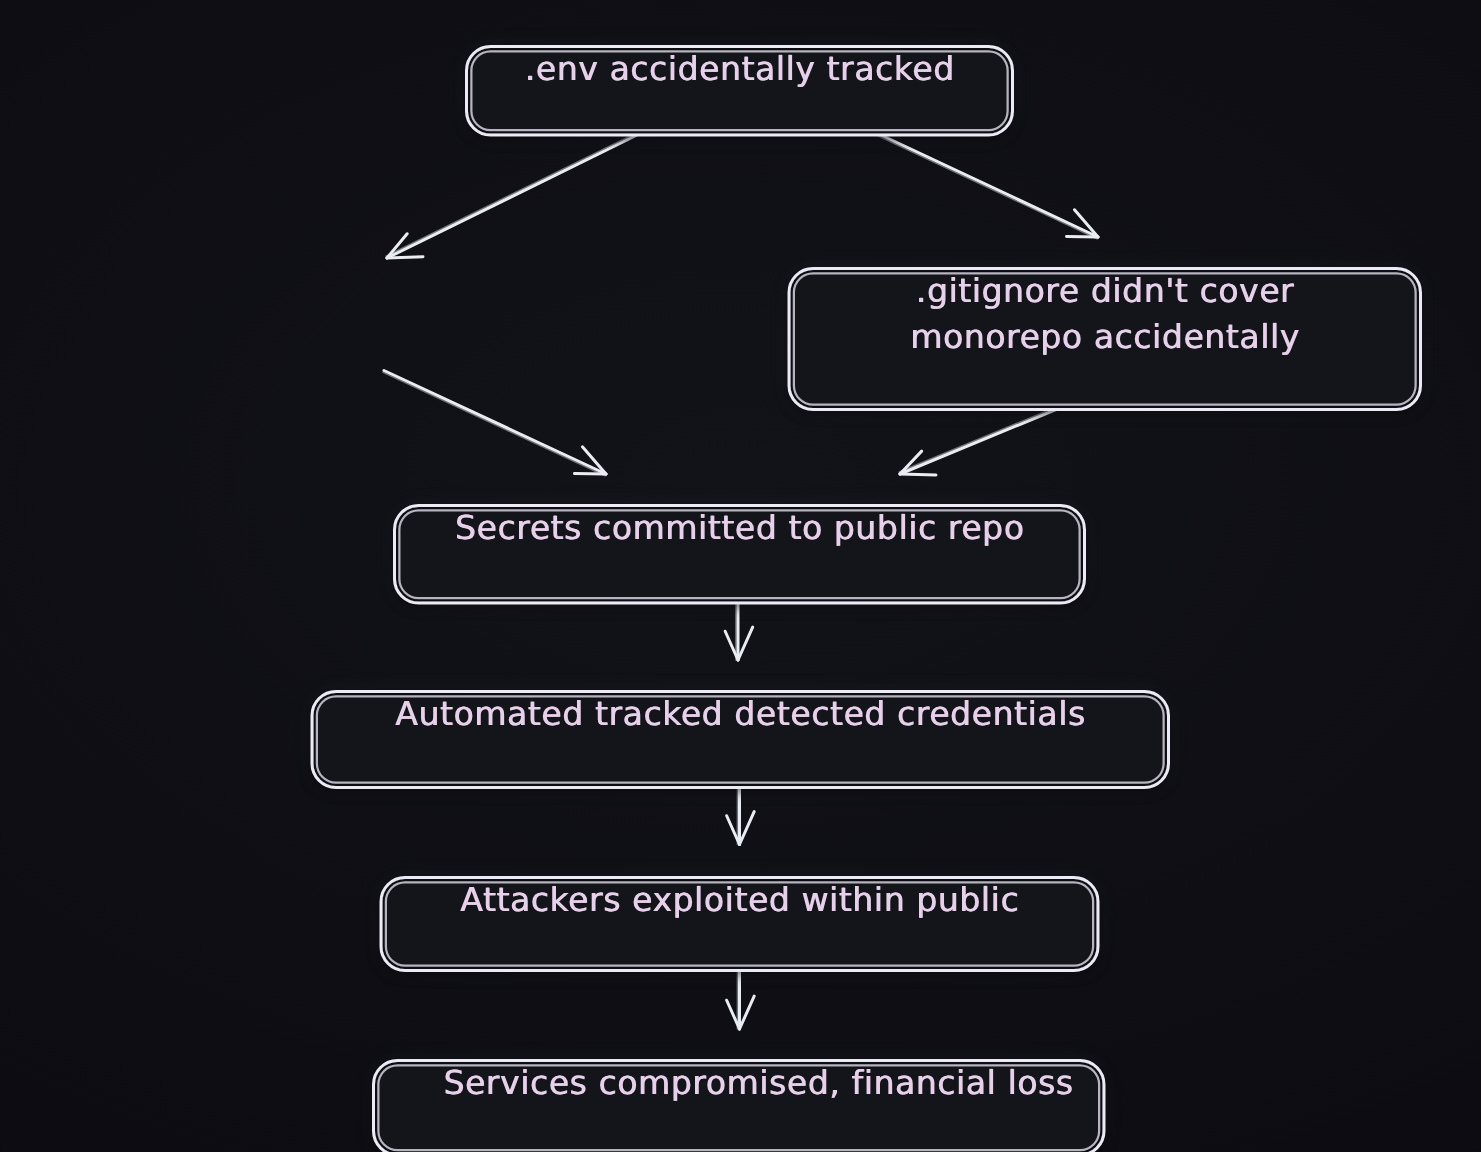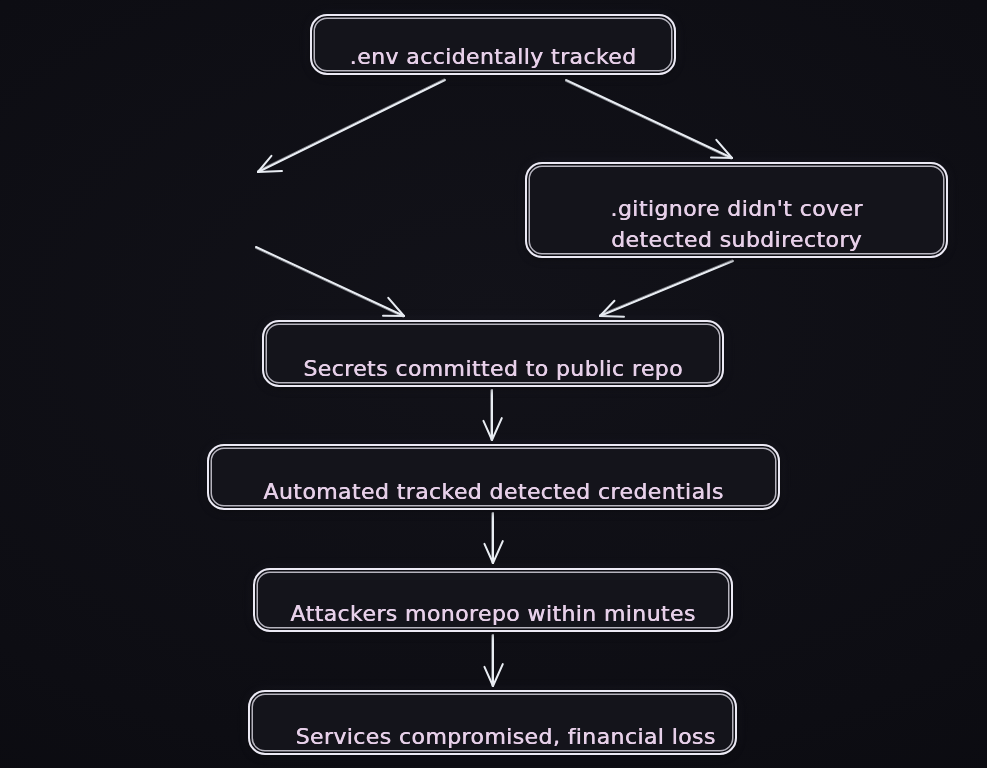--- a/index.html
+++ b/index.html
@@ -19,38 +19,39 @@
     position: absolute;
     left: 0;
     top: 0;
     width: 987px;
     height: 768px;
     pointer-events: none;
   }
   .node {
     position: absolute;
     display: flex;
-    align-items: flex-end;
+    align-items: flex-start;
     justify-content: center;
     box-sizing: border-box;
     text-align: center;
     border: 2px solid var(--node-border, #eceaf5);
     border-radius: 17px;
     background: var(--node-fill, #14141b);
     box-shadow:
       inset 0 0 0 1.5px var(--bg, #0d0d13),
       inset 0 0 0 3px rgba(236, 234, 245, 0.75),
       0 2px 7px rgba(0, 0, 0, 0.55),
       0 0 14px rgba(205, 200, 240, 0.07);
     color: var(--node-text, #e7d0e9);
     font-size: 22px;
     line-height: 1.4;
     letter-spacing: 0.4px;
     
     text-shadow: 0.5px 0 0 currentColor;
+    margin-top: 16px;
   }
   .node-label {
     display: inline-block;
     padding: 0 12px;
   }
   .node-label.wrap2 {
     max-width: 320px;
   }
 </style>
 </head>
@@ -88,32 +89,32 @@
       <line x1="493" y1="686" x2="502.7862508734297" y2="664.0858654325046" stroke="#e9edf3" stroke-width="2" stroke-linecap="round" opacity="1"></line>
       <line x1="493" y1="686" x2="484.437030485749" y2="666.8251322534416" stroke="#e9edf3" stroke-width="2" stroke-linecap="round" opacity="1"></line>
     </svg>
 
   <div class="node" style="left:310px; top:14px; width:366px; height:61px;">
     <span class="node-label">.env accidentally tracked</span>
   </div>
 
 
   <div class="node" style="left:525px; top:162px; width:423px; height:96px;">
-    <span class="node-label wrap2">.gitignore didn't cover detected subdirectory</span>
+    <span class="node-label wrap2">.gitignore didn't cover monorepo accidentally</span>
   </div>
 
   <div class="node" style="left:262px; top:320px; width:462px; height:67px;">
     <span class="node-label">Secrets committed to public repo</span>
   </div>
 
   <div class="node" style="left:207px; top:444px; width:573px; height:66px;">
     <span class="node-label">Automated tracked detected credentials</span>
   </div>
 
   <div class="node" style="left:253px; top:568px; width:480px; height:64px;">
-    <span class="node-label">Attackers monorepo within minutes</span>
+    <span class="node-label">Attackers exploited within public</span>
   </div>
 
   <div class="node" style="left:248px; top:690px; width:489px; height:65px;padding-left:26px;">
     <span class="node-label">Services compromised, financial loss</span>
   </div>
 
 </div>
 
 </body></html>

